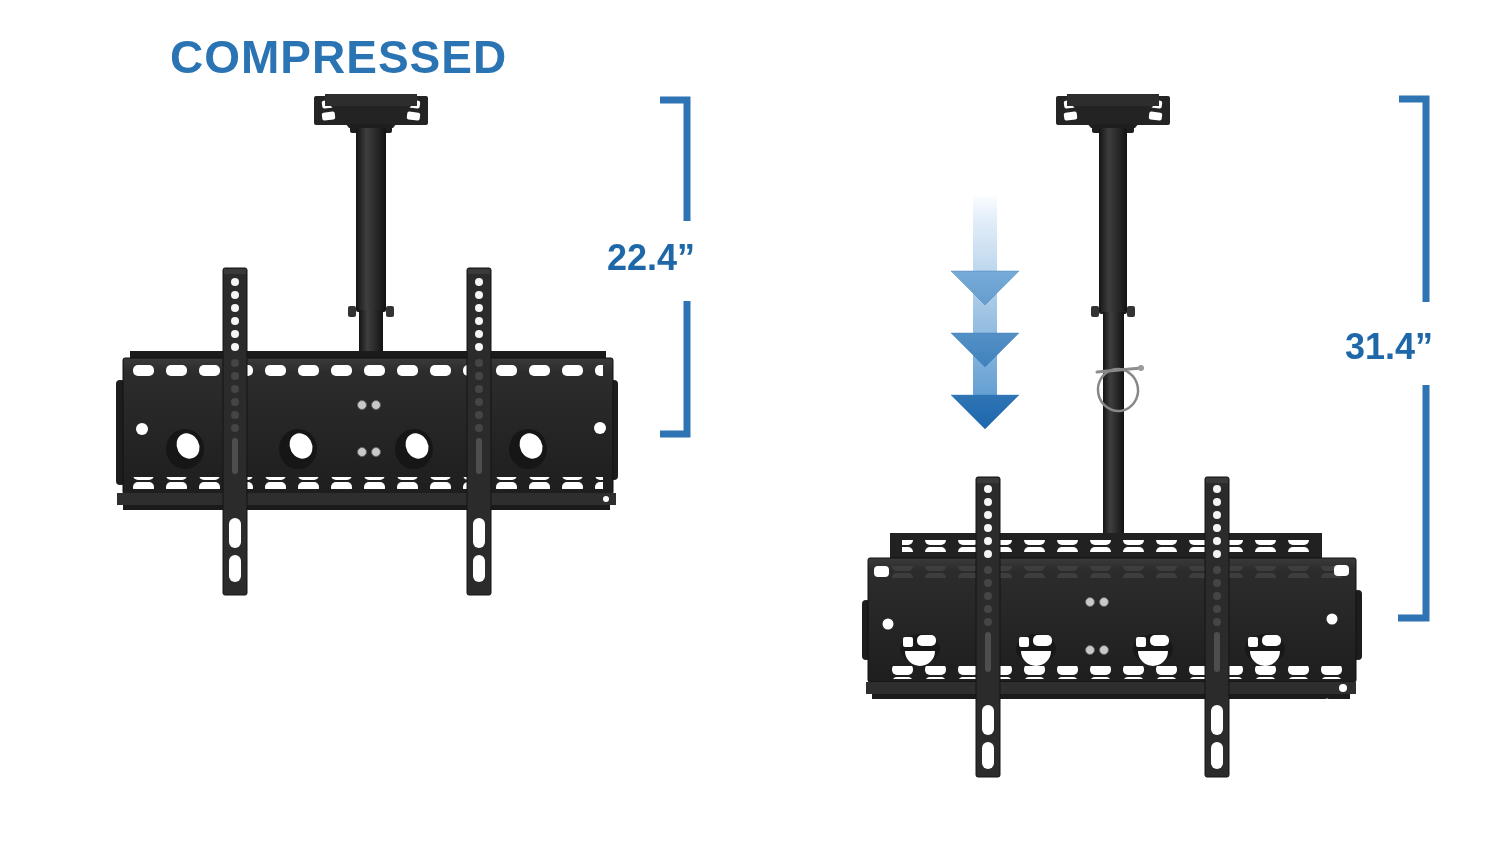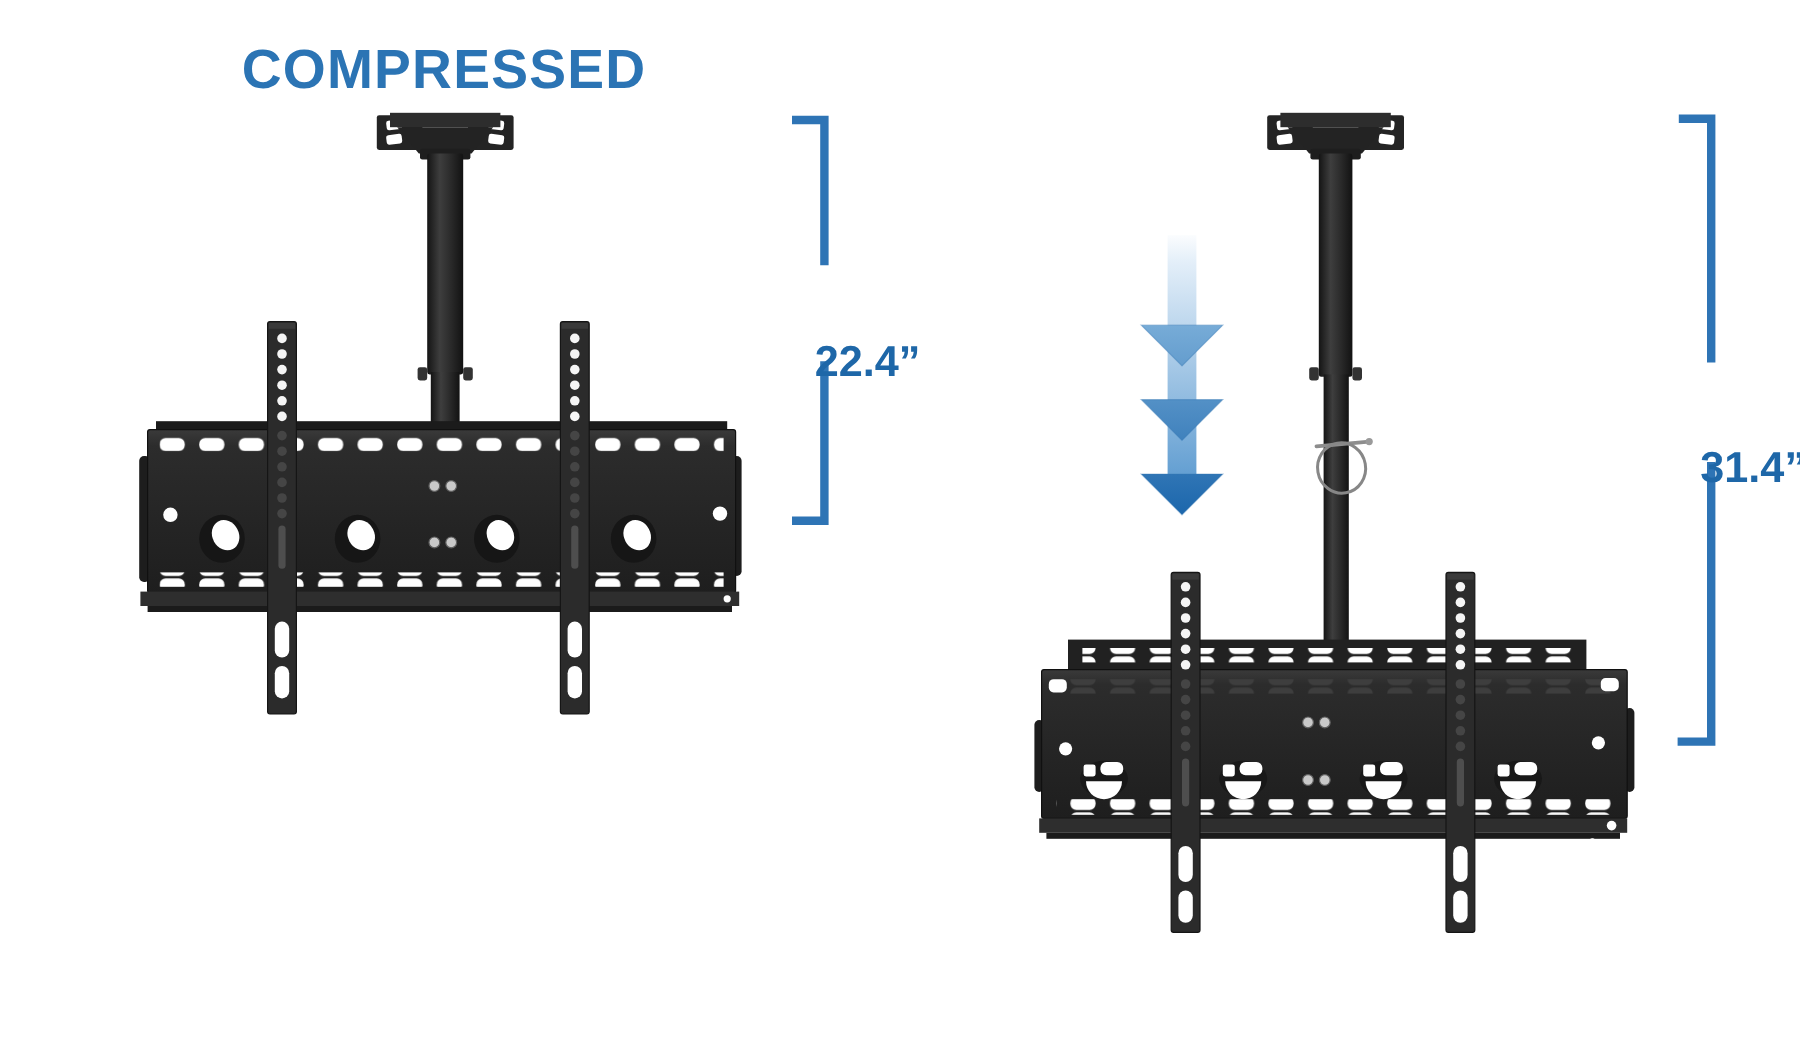--- a/index.html
+++ b/index.html
@@ -2,30 +2,30 @@
 <html style="--accent-blue: #2b74b4; --dimension-line: #2e74b5; --measurement-text: #1e67a8; --mount-dark: #262626; --arrow-light: #e4eff9; --arrow-dark: #1a65ab;"><head>
 <meta charset="utf-8">
 <style>
   html,body { margin:0; padding:0; background:#ffffff; }
   .canvas {
     position:relative; width:1500px; height:868px; background:#ffffff;
     font-family:"Liberation Sans", sans-serif; overflow:hidden;
   }
   .art { position:absolute; left:0; top:0; }
   .title {
-    position:absolute; top:33px; width:400px; text-align:center;
+    position:absolute; top:33px; width:400px; 
     font-size:46px; line-height:48px; font-weight:bold; letter-spacing:1px;
     color:var(--accent-blue,#2b74b4); white-space:nowrap;
   }
   .title.compressed { left:170px; }
   .title.extended   { left:917px; }
   .dim-label {
-    position:absolute; width:160px; text-align:right;
+    position:absolute; width:160px; text-align:left;
     font-size:36px; line-height:40px; font-weight:bold;
-    color:var(--measurement-text,#1e67a8); white-space:nowrap;margin-top:43px;
+    color:var(--measurement-text,#1e67a8); white-space:nowrap;
   }
   .dim-label.left  { left:607px; top:238px; }
   .dim-label.right { left:1345px; top:327px; }
   .dim { fill:none; stroke:var(--dimension-line,#2e74b5); stroke-width:7; stroke-linejoin:miter; }
 </style>
 </head>
 <body>
 
 <div class="canvas">
 

